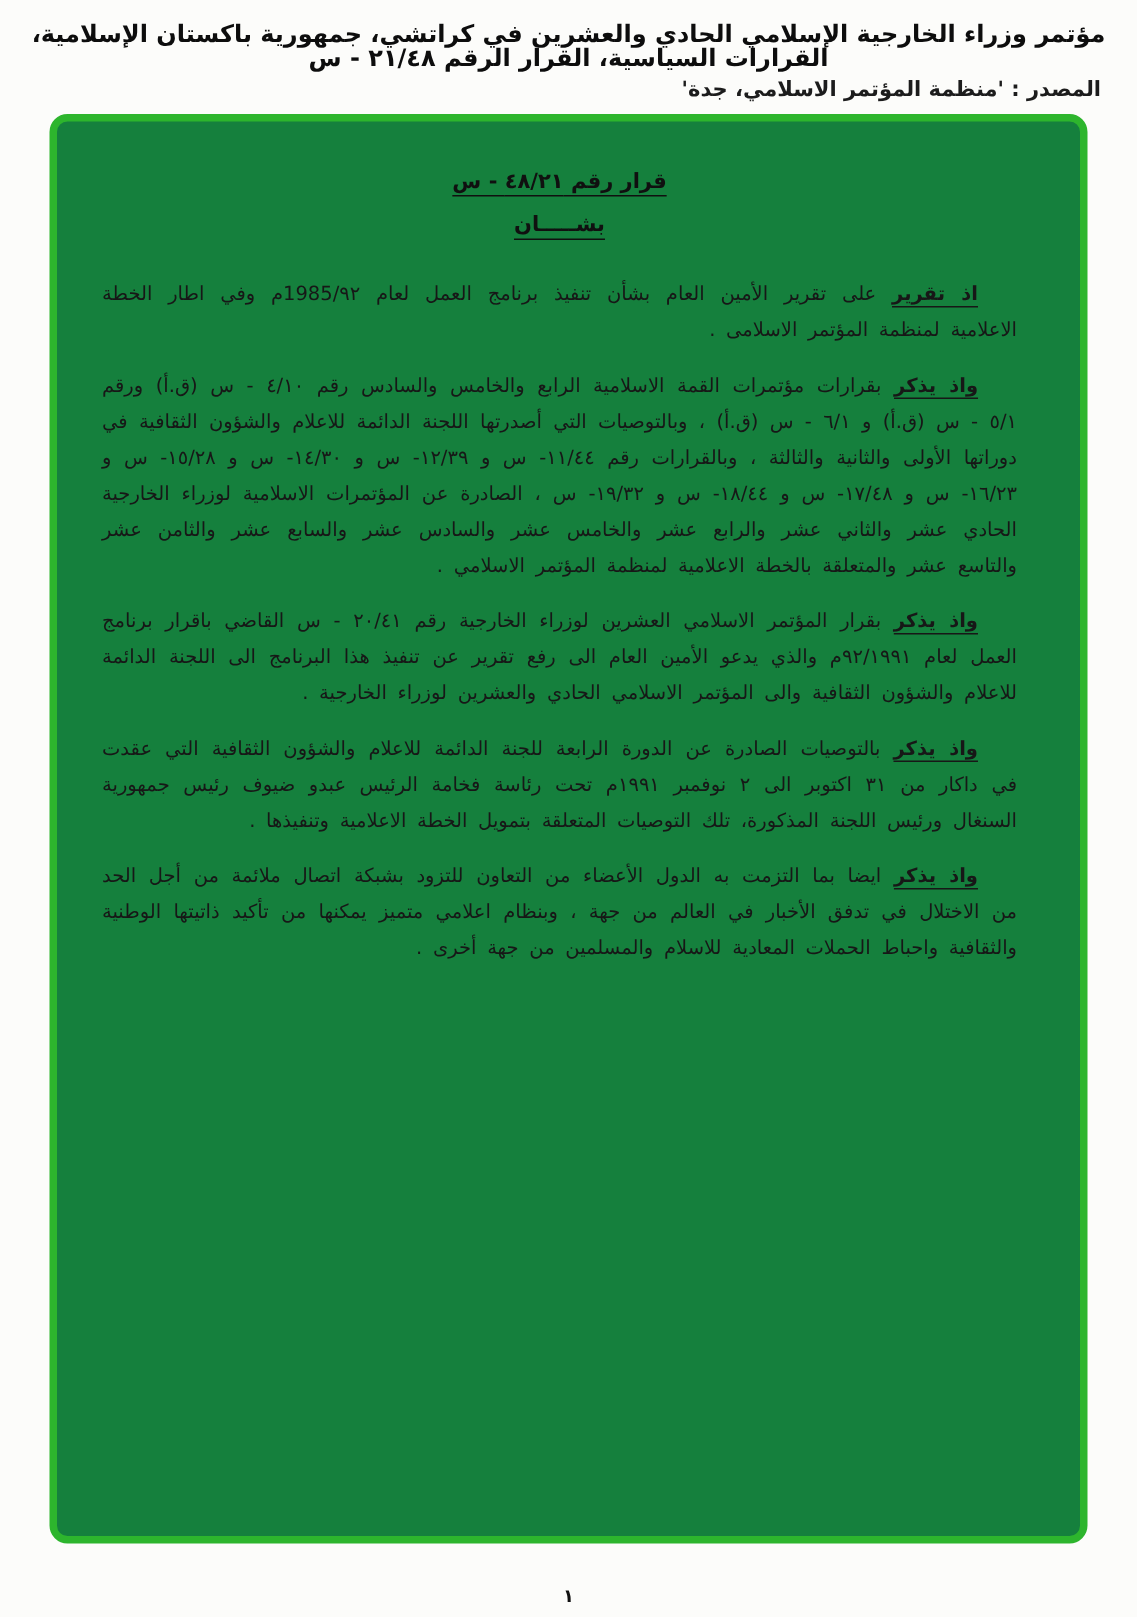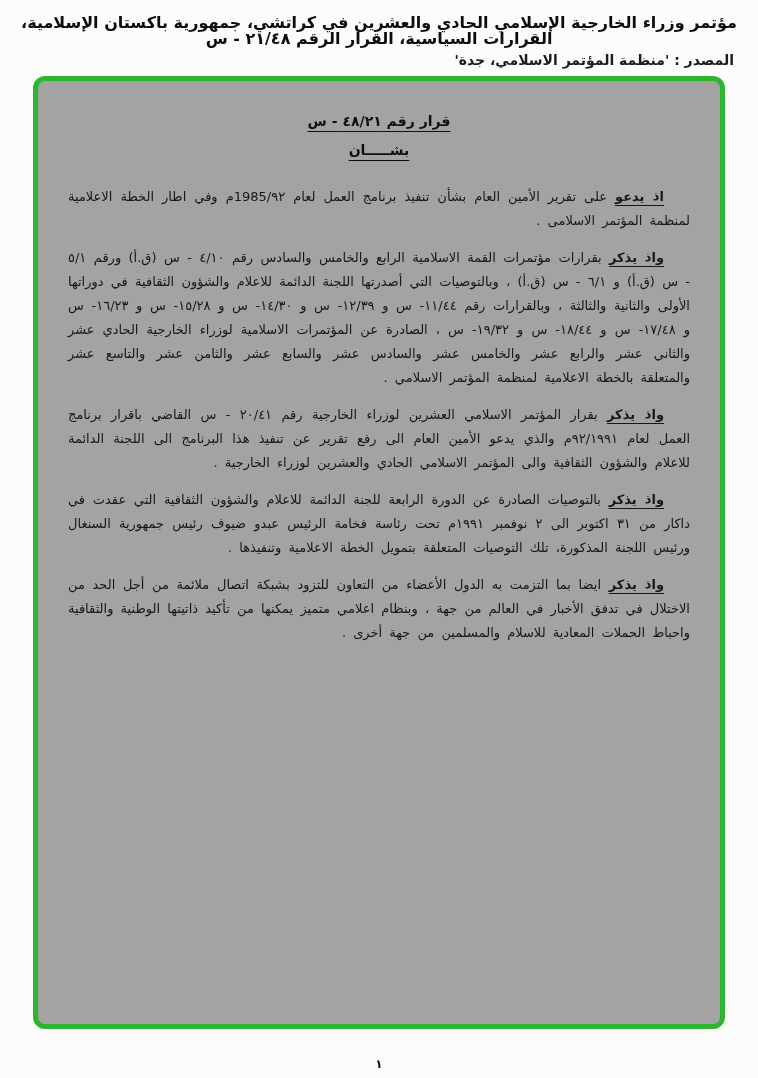--- a/index.html
+++ b/index.html
@@ -25,22 +25,22 @@
     text-align:right;
     font-size:14px;
     font-weight:bold;
     color:#1c1c1c;
   }
   .doc-frame {
     margin:4px 33px 0 33px;
     height:953px;
     border:5px solid #2db52d;
     border-radius:12px;
-    background:#a3a3a3;
-    padding:24px 30px 8px 30px;
+    background:#15803d;
+    padding:24px 42px 8px 30px;
     overflow:hidden;
   }
   .title-block {
     text-align:center;
     margin:2px 0 20px 0;
   }
   .title-line {
     font-size:14px;
     font-weight:bold;
     letter-spacing:1px;
@@ -81,21 +81,21 @@
 
 <div class="doc-frame">
 
   <div class="title-block">
     <div class="title-line">قرار رقم ٤٨/٢١ - س</div>
     <div class="title-line">بشـــــان</div>
   </div>
 
 
   <p class="para">
-    <span class="lead">اذ يدعو</span>
+    <span class="lead">اذ تقرير</span>
     <span>على تقرير الأمين العام بشأن تنفيذ برنامج العمل لعام 1985/٩٢م وفي اطار الخطة الاعلامية لمنظمة المؤتمر الاسلامى .</span>
   </p>
 
   <p class="para">
     <span class="lead">واذ يذكر</span>
     <span>بقرارات مؤتمرات القمة الاسلامية الرابع والخامس والسادس رقم ٤/١٠ - س (ق.أ) ورقم ٥/١ - س (ق.أ) و ٦/١ - س (ق.أ) ، وبالتوصيات التي أصدرتها اللجنة الدائمة للاعلام والشؤون الثقافية في دوراتها الأولى والثانية والثالثة ، وبالقرارات رقم ١١/٤٤- س و ١٢/٣٩- س و ١٤/٣٠- س و ١٥/٢٨- س و ١٦/٢٣- س و ١٧/٤٨- س و ١٨/٤٤- س و ١٩/٣٢- س ، الصادرة عن المؤتمرات الاسلامية لوزراء الخارجية الحادي عشر والثاني عشر والرابع عشر والخامس عشر والسادس عشر والسابع عشر والثامن عشر والتاسع عشر والمتعلقة بالخطة الاعلامية لمنظمة المؤتمر الاسلامي .</span>
   </p>
 
   <p class="para">
     <span class="lead">واذ يذكر</span>

